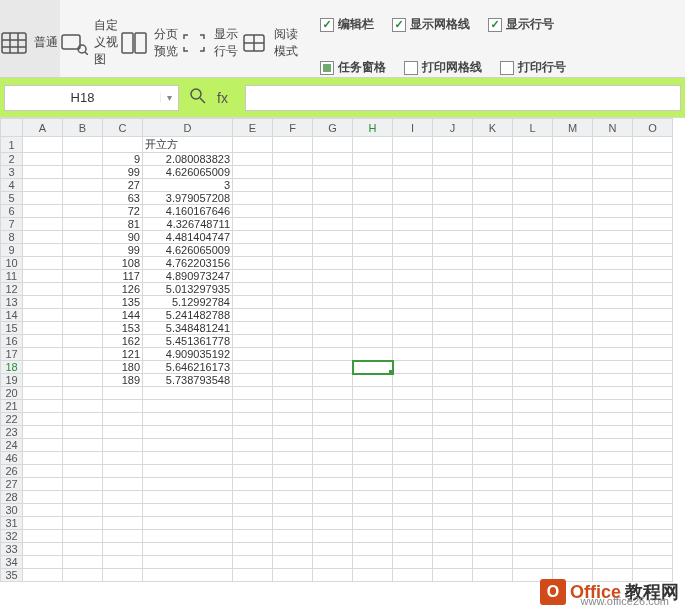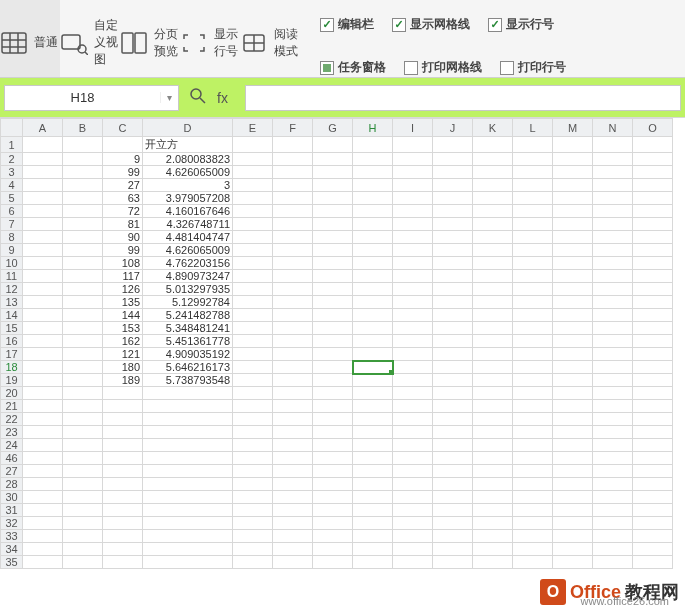--- a/index.html
+++ b/index.html
@@ -640,20 +640,38 @@
           <td></td>
           <td></td>
           <td></td>
           <td></td>
           <td></td>
           <td></td>
           <td></td>
           <td></td>
         </tr>
         <tr>
+          <th>26</th>
+          <td></td>
+          <td></td>
+          <td></td>
+          <td></td>
+          <td></td>
+          <td></td>
+          <td></td>
+          <td></td>
+          <td></td>
+          <td></td>
+          <td></td>
+          <td></td>
+          <td></td>
+          <td></td>
+          <td></td>
+        </tr>
+        <tr>
           <th>27</th>
           <td></td>
           <td></td>
           <td></td>
           <td></td>
           <td></td>
           <td></td>
           <td></td>
           <td></td>
           <td></td>

